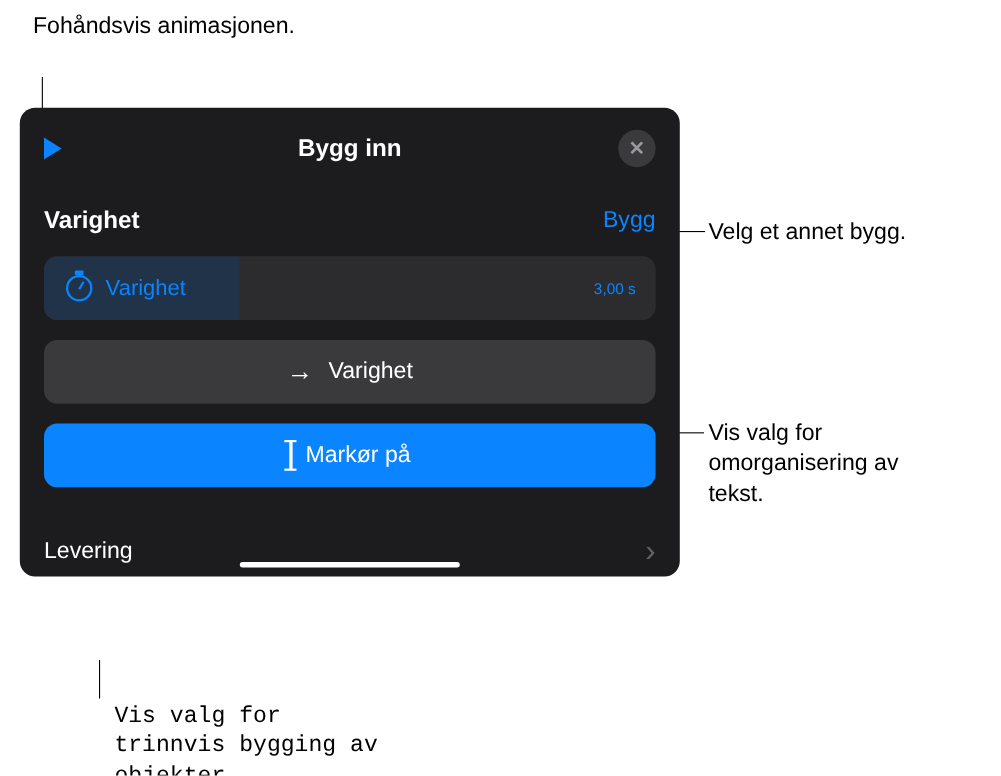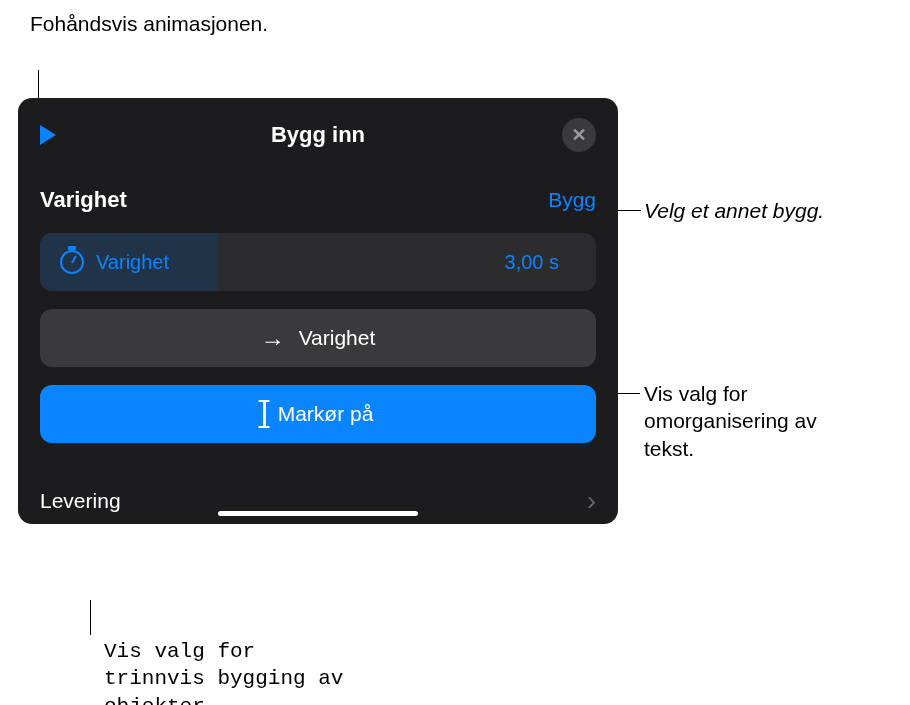--- a/index.html
+++ b/index.html
@@ -151,22 +151,22 @@
       transform: translateX(-50%) rotate(30deg);
     }
     
     .duration-label {
       font-size: 20px;
       color: #0a84ff;
     }
     
     .duration-value {
       margin-left: auto;
-      padding-right: 37px;
-      font-size: 20px;
+      padding-right: 18px;
+      font-size: 14px;
       color: #0a84ff;
     }
     
     .direction-btn {
       background: #3a3a3c;
       border-radius: 12px;
       height: 58px;
       display: flex;
       align-items: center;
       justify-content: center;
@@ -247,21 +247,21 @@
       background: #fff;
       border-radius: 3px;
     }
   </style>
 </head>
 <body>
 
 <div class="annotation" style="left: 30px; top: 10px;">Fohåndsvis animasjonen.</div>
 <div class="annotation-line" style="left: 38px; top: 70px; width: 1px; height: 46px;"></div>
 
-<div class="annotation" style="left: 644px; top: 197px; font-style: italic;">Velg et annet bygg.</div>
+<div class="annotation" style="left: 644px; top: 197px;">Velg et annet bygg.</div>
 <div class="annotation-line" style="left: 565px; top: 210px; width: 76px; height: 1px;"></div>
 
 <div class="annotation" style="left: 644px; top: 380px; width: 200px;">Vis valg for omorganisering av tekst.</div>
 <div class="annotation-line" style="left: 596px; top: 393px; width: 44px; height: 1px;"></div>
 
 <div class="annotation" style="left: 104px; top: 638px; width: 260px; font-family: Liberation Mono, monospace;">Vis valg for trinnvis bygging av objekter.</div>
 <div class="annotation-line" style="left: 90px; top: 600px; width: 1px; height: 35px;"></div>
 
 <div class="panel">
 

